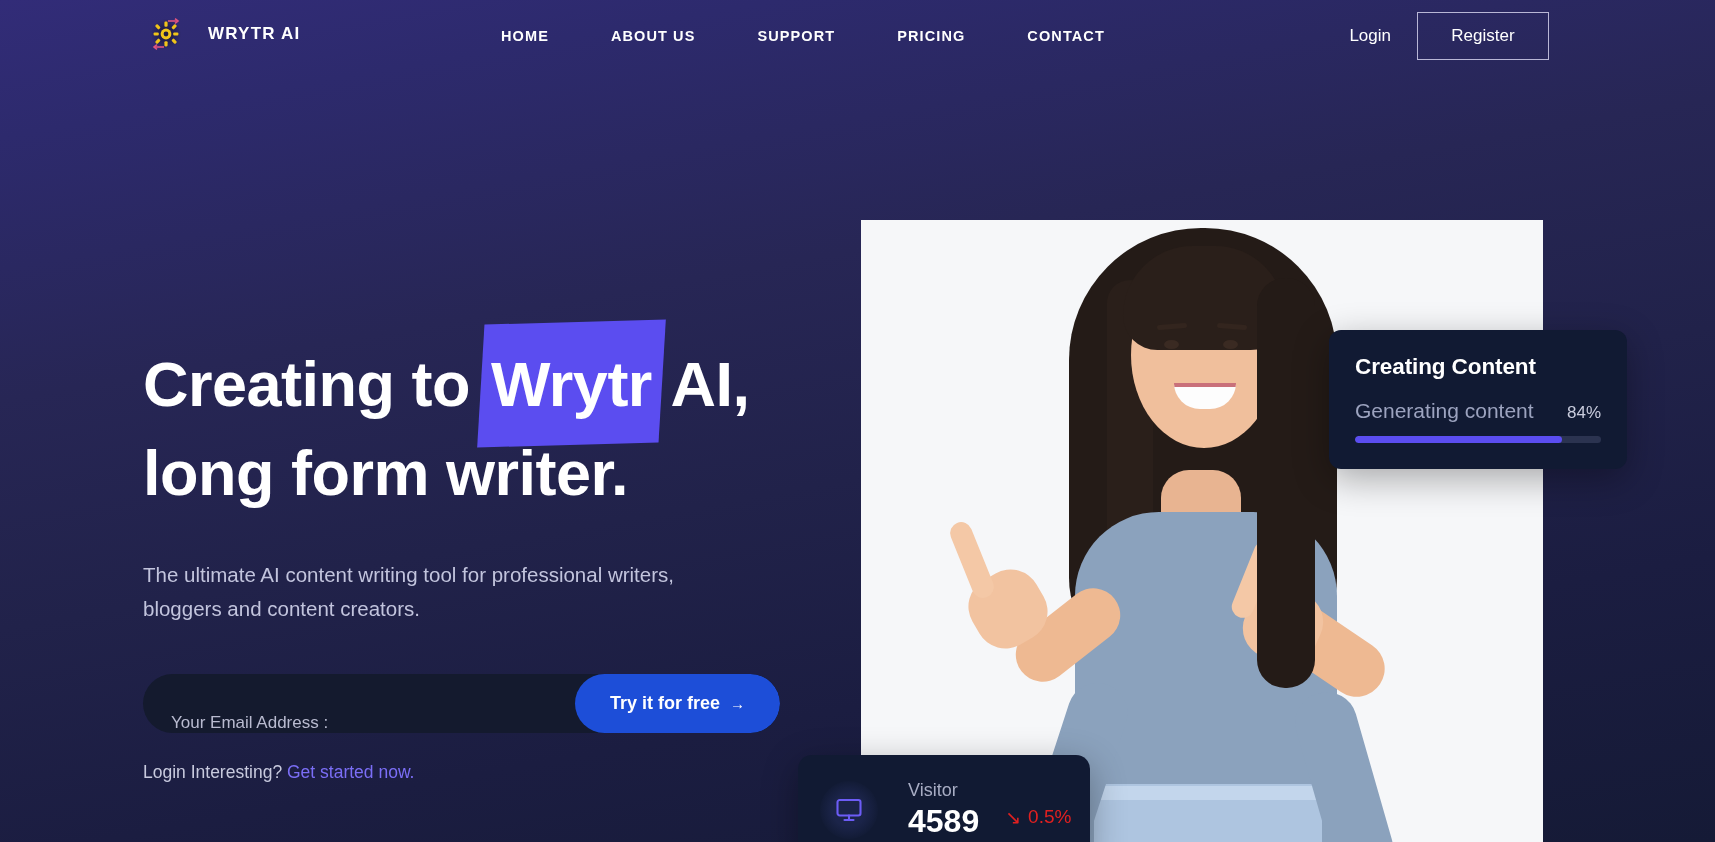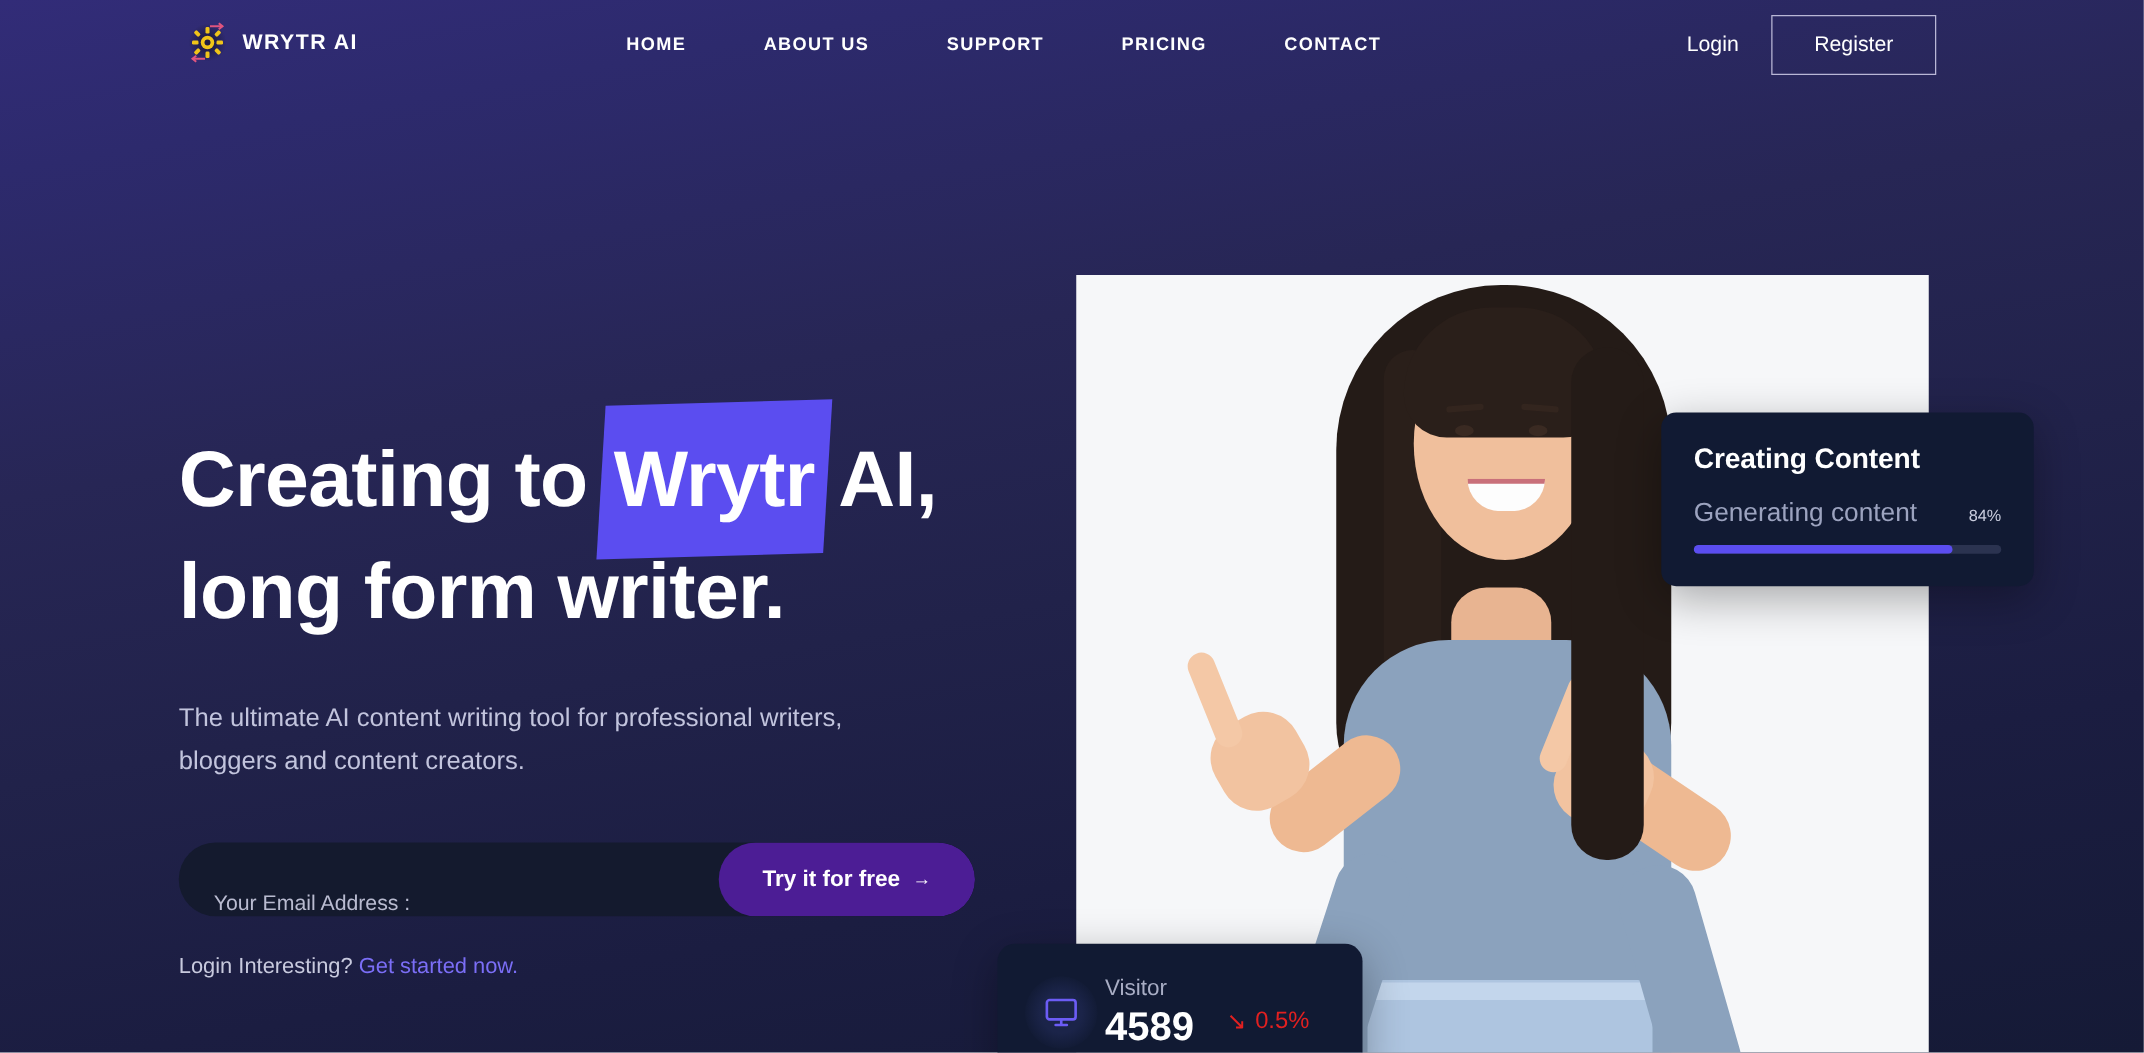--- a/index.html
+++ b/index.html
@@ -33,21 +33,21 @@
     align-items: center;
     z-index: 40;
   }
 
   .brand {
     position: absolute;
     left: 148px;
     top: 14px;
     display: flex;
     align-items: center;
-    gap: 10px;
+    gap: 24px;
     height: 40px;
   }
   .brand-mark {
     width: 36px; height: 36px;
     position: relative;
     display: flex; align-items: center; justify-content: center;
   }
   .brand-mark .blob {
     position: absolute;
     width: 30px; height: 30px;
@@ -173,21 +173,21 @@
     font-size: 17px;
     font-family: "Liberation Sans", sans-serif;
     padding-left: 28px;
   }
   .email-input::placeholder { color: #b9bbd0; opacity: 1; }
   .try-btn {
     width: 205px;
     height: 59px;
     border: none;
     border-radius: 30px;
-    background: #4c1d95;
+    background: #1d4ed8;
     color: #ffffff;
     font-size: 18px;
     font-weight: 700;
     font-family: "Liberation Sans", sans-serif;
     cursor: pointer;
     display: flex;
     align-items: center;
     justify-content: center;
     gap: 10px;
   }
@@ -331,21 +331,21 @@
     color: #ffffff;
     letter-spacing: -0.1px;
   }
   .cc-row {
     margin-top: 19px;
     display: flex;
     align-items: baseline;
     justify-content: space-between;
   }
   .cc-label { font-size: 21px; color: #9ca3bf; }
-  .cc-pct   { font-size: 13px; color: #c9ccdd; }
+  .cc-pct   { font-size: 17px; color: #c9ccdd; }
   .cc-track {
     margin-top: 13px;
     height: 7px;
     border-radius: 4px;
     background: #2b3350;
     overflow: hidden;
   }
   .cc-fill {
     height: 100%;
     background: #5b4df0;
@@ -366,21 +366,21 @@
     padding: 0 22px;
     box-shadow: 0 10px 36px rgba(0,0,0,0.32);
   }
   .vis-icon {
     width: 58px; height: 58px;
     border-radius: 50%;
     background: radial-gradient(circle at 50% 50%, #1b2449 40%, rgba(17,26,51,0) 75%);
     display: flex; align-items: center; justify-content: center;
     flex: none;
   }
-  .vis-body { margin-left: 6px; }
+  .vis-body { margin-left: 30px; }
   .vis-label { font-size: 18px; color: #a8adc4; }
   .vis-value { font-size: 32px; font-weight: 700; color: #ffffff; margin-top: 2px; }
   .vis-delta {
     margin-left: 26px;
     display: flex;
     align-items: center;
     gap: 7px;
     color: #e12020;
     font-size: 19px;
     align-self: center;

